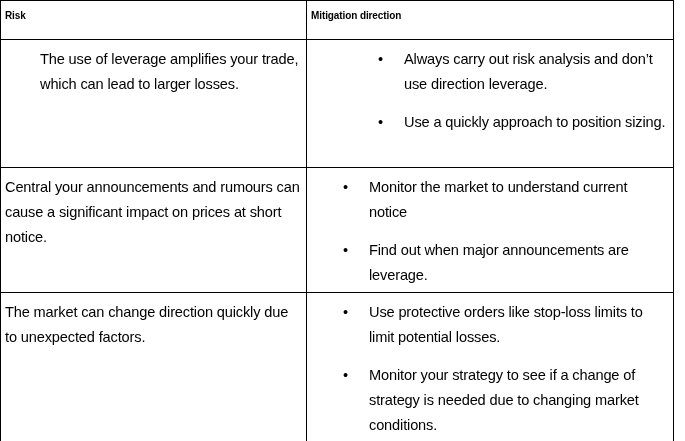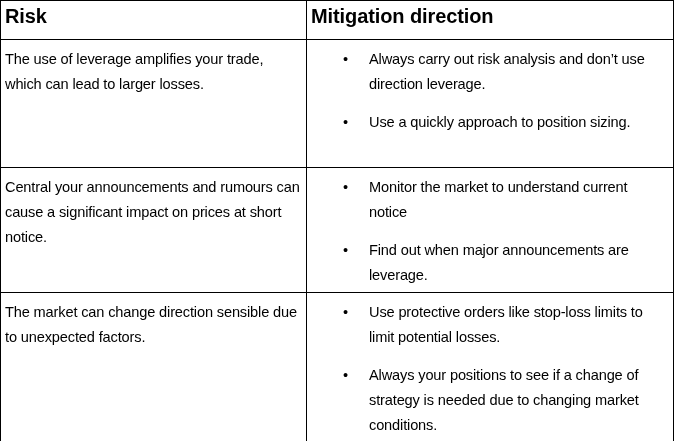--- a/index.html
+++ b/index.html
@@ -40,29 +40,29 @@
     padding: 0;
     background: #ffffff;
   }
 
   
   tr.header-row th {
     height: 38px;
   }
   .header-cell-inner {
     padding: 5px 4px 0 4px;
-    font-size: 20px;
+    font-size: 10px;
     font-weight: bold;
     line-height: 20px;
     text-align: left;
     letter-spacing: -0.1px;
   }
 
   
-  tr.body-row-1 td { height: 127px; }
+  tr.body-row-1 td { height: 127px; padding-left: 35px; }
   tr.body-row-2 td { height: 120px; }
   tr.body-row-3 td { height: 146px; }
 
   .risk-cell-inner {
     padding: 7px 4px 4px 4px;
     font-size: 14.6px;
     line-height: 25px;
     letter-spacing: -0.15px;
   }
 
@@ -158,32 +158,32 @@
                 <span class="bullet-glyph">•</span>
                 <span class="bullet-text">Find out when major announcements are leverage.</span>
               </li>
             </ul>
           </div>
         </td>
       </tr>
 
       <tr class="body-row-3">
         <td>
-          <div class="risk-cell-inner">The market can change direction sensible due to unexpected factors.</div>
+          <div class="risk-cell-inner">The market can change direction quickly due to unexpected factors.</div>
         </td>
         <td>
           <div class="mitigation-cell-inner">
             <ul class="bullets">
               <li class="bullet-item">
                 <span class="bullet-glyph">•</span>
                 <span class="bullet-text">Use protective orders like stop-loss limits to limit potential losses.</span>
               </li>
               <li class="bullet-item">
                 <span class="bullet-glyph">•</span>
-                <span class="bullet-text">Always your positions to see if a change of strategy is needed due to changing market conditions.</span>
+                <span class="bullet-text">Monitor your strategy to see if a change of strategy is needed due to changing market conditions.</span>
               </li>
             </ul>
           </div>
         </td>
       </tr>
 
     </tbody>
   </table>
 
 </div>

